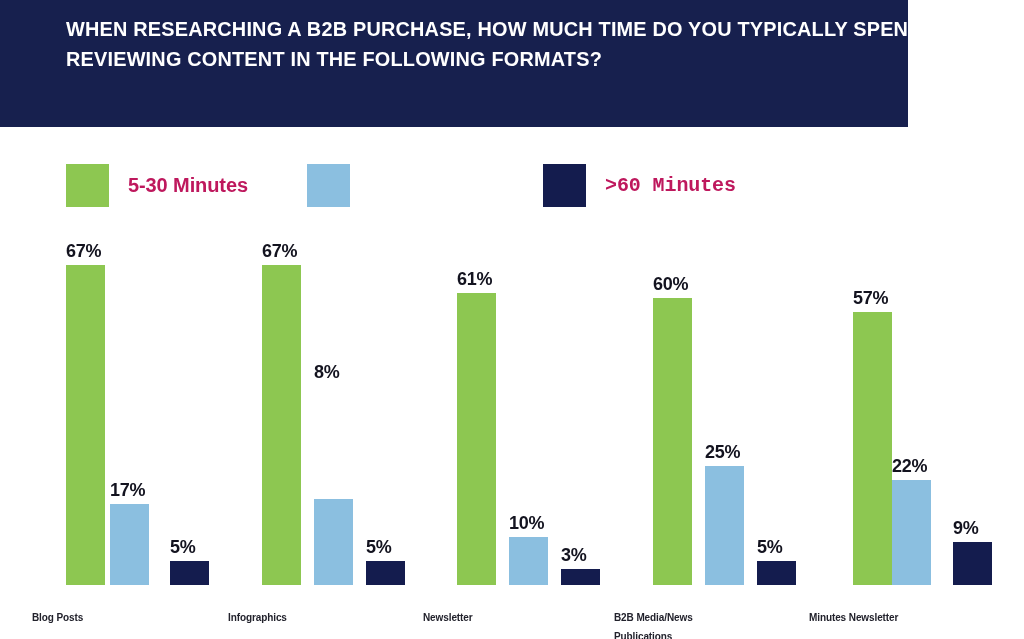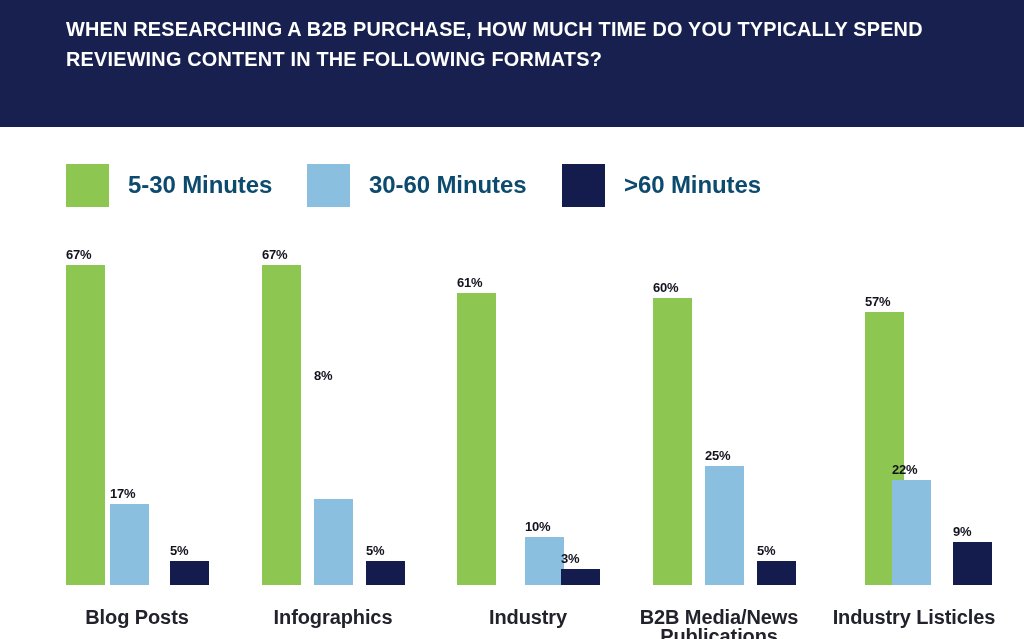--- a/index.html
+++ b/index.html
@@ -13,21 +13,21 @@
     font-family: "Liberation Sans", sans-serif;
     overflow: hidden;
     position: relative;
   }
 
   
   #header-band {
     position: absolute;
     left: 0;
     top: 0;
-    width: 1024px;
+    width: 908px;
     height: 127px;
     background: #17204e;
     box-sizing: border-box;
   }
   #chart-title {
     position: absolute;
     left: 66px;
     top: 14px;
     width: 930px;
     color: #ffffff;
@@ -56,22 +56,22 @@
     display: flex;
     align-items: center;
   }
   .legend-swatch {
     width: 43px;
     height: 43px;
     flex: 0 0 auto;
   }
   .legend-label {
     margin-left: 19px;
-    color: #0c4a6e;
-    font-size: 24px;
+    color: #be185d;
+    font-size: 20px;
     font-weight: bold;
     letter-spacing: -0.1px;
     white-space: nowrap;
   }
 
   
   #plot-area {
     position: absolute;
     left: 0;
     top: 0;
@@ -91,32 +91,31 @@
   .bar {
     width: 39px;
     display: block;
   }
   .bar-value {
     position: absolute;
     left: 0;
     bottom: 100%;
     margin-bottom: 3px;
     color: #13131f;
-    font-size: 13px;
+    font-size: 18px;
     font-weight: bold;
     letter-spacing: -0.2px;
     white-space: nowrap;
   }
   .cat-label {
     position: absolute;
     top: 608px;
     width: 210px;
-    text-align: center;
     color: #22222c;
-    font-size: 20px;
+    font-size: 10px;
     font-weight: bold;
     letter-spacing: -0.1px;
     line-height: 19px;
     white-space: pre-line;
   }
 </style>
 </head>
 <body>
 
 <div id="header-band">
@@ -124,23 +123,22 @@
 reviewing content in the following formats?</div>
 </div>
 
 <div id="legend">
   <div class="legend-item" style="left:0px;">
     <span class="legend-swatch" style="background:#8DC751;"></span>
     <span class="legend-label">5-30 Minutes</span>
   </div>
   <div class="legend-item" style="left:241px;">
     <span class="legend-swatch" style="background:#8BBFE0;"></span>
-    <span class="legend-label">30-60 Minutes</span>
-  </div>
-  <div class="legend-item" style="left:496px;">
+  </div>
+  <div class="legend-item" style="left:477px;font-family:Liberation Mono, monospace;">
     <span class="legend-swatch" style="background:#141C4E;"></span>
     <span class="legend-label">&gt;60 Minutes</span>
   </div>
 </div>
 
 <div id="plot-area">
 
   <div class="bar-group" style="left:66px;">
     <div class="bar-wrap" style="left:0px;">
       <span class="bar-value">67%</span>
@@ -171,57 +169,57 @@
       <span class="bar" style="height:24px;background:#141C4E;"></span>
     </div>
     <div class="cat-label" style="left:-34px;">Infographics</div>
   </div>
 
   <div class="bar-group" style="left:457px;">
     <div class="bar-wrap" style="left:0px;margin-top:48px;">
       <span class="bar-value">61%</span>
       <span class="bar" style="height:292px;background:#8DC751;"></span>
     </div>
-    <div class="bar-wrap" style="left:68px;">
+    <div class="bar-wrap" style="left:52px;">
       <span class="bar-value">10%</span>
       <span class="bar" style="height:48px;background:#8BBFE0;"></span>
     </div>
     <div class="bar-wrap" style="left:104px;">
       <span class="bar-value">3%</span>
       <span class="bar" style="height:16px;background:#141C4E;"></span>
     </div>
-    <div class="cat-label" style="left:-34px;">Industry</div>
+    <div class="cat-label" style="left:-34px;">Newsletter</div>
   </div>
 
   <div class="bar-group" style="left:653px;">
     <div class="bar-wrap" style="left:0px;border-radius:6px;">
       <span class="bar-value">60%</span>
       <span class="bar" style="height:287px;background:#8DC751;"></span>
     </div>
     <div class="bar-wrap" style="left:52px;">
       <span class="bar-value">25%</span>
       <span class="bar" style="height:119px;background:#8BBFE0;"></span>
     </div>
     <div class="bar-wrap" style="left:104px;">
       <span class="bar-value">5%</span>
       <span class="bar" style="height:24px;background:#141C4E;"></span>
     </div>
     <div class="cat-label" style="left:-39px;">B2B Media/News
 Publications</div>
   </div>
 
   <div class="bar-group" style="left:849px;">
-    <div class="bar-wrap" style="left:16px;">
+    <div class="bar-wrap" style="left:4px;">
       <span class="bar-value">57%</span>
       <span class="bar" style="height:273px;background:#8DC751;"></span>
     </div>
     <div class="bar-wrap" style="left:43px;">
       <span class="bar-value">22%</span>
       <span class="bar" style="height:105px;background:#8BBFE0;"></span>
     </div>
     <div class="bar-wrap" style="left:104px;">
       <span class="bar-value">9%</span>
       <span class="bar" style="height:43px;background:#141C4E;"></span>
     </div>
-    <div class="cat-label" style="left:-40px;">Industry Listicles</div>
+    <div class="cat-label" style="left:-40px;">Minutes Newsletter</div>
   </div>
 
 </div>
 
 </body></html>

